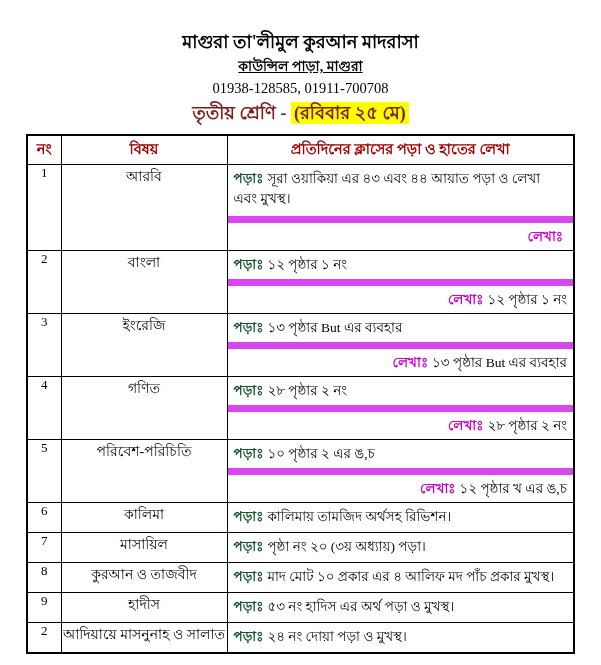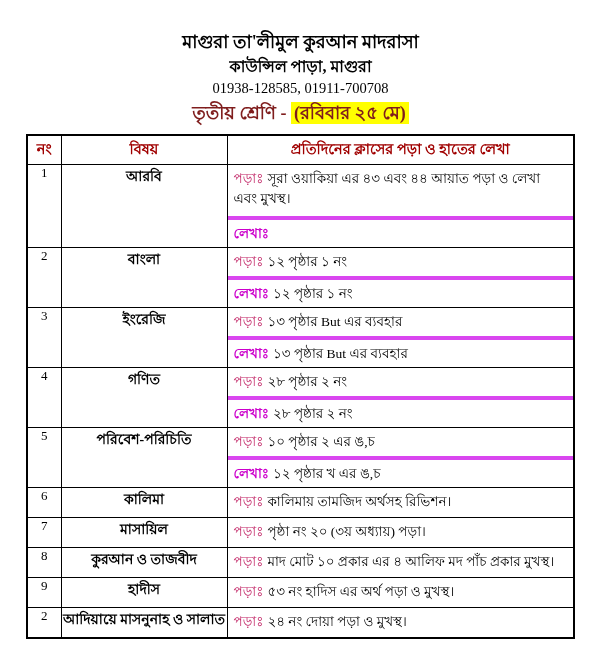--- a/index.html
+++ b/index.html
@@ -22,24 +22,25 @@
   }
   .doc-header {
     text-align: center;
   }
   .school-name {
     font-size: 18px;
     font-weight: bold;
     line-height: 24px;
   }
   .address {
-    font-size: 16px;
+    font-size: 14px;
     font-weight: bold;
     line-height: 19px;
     margin-top: 3px;
+    text-decoration: underline;
   }
   .phones {
     font-size: 14.5px;
     font-weight: normal;
     line-height: 20px;
     margin-top: 2px;
   }
   .class-line {
     font-size: 18px;
     font-weight: bold;
@@ -74,41 +75,42 @@
     vertical-align: middle !important;
     text-align: center;
   }
   td.c-no {
     text-align: center;
     font-size: 13px;
     padding-top: 5px;
   }
   td.c-sub {
     text-align: center;
-    font-weight: bold;
+    font-weight: normal;
     font-size: 14px;
     padding-top: 4px;
   }
   td.c-content {
     font-size: 13.5px;
   }
   .line {
     box-sizing: border-box;
     min-height: 29px;
     padding: 4px 6px 3px 6px;
     line-height: 20px;
   }
   .line + .line {
-    border-top: 4px solid #d946ef;
+    border-top: 7px solid #d946ef;
+    text-align: right;
   }
   .line.tall { min-height: 51px; }
   .line.sub  { min-height: 28px; }
   .plabel {
-    color: #be185d;
-    font-weight: normal;
+    color: #14532d;
+    font-weight: bold;
     padding-right: 4px;
   }
   .llabel {
     color: #CC00CC;
     font-weight: bold;
     padding-right: 4px;
   }
 </style>
 </head>
 <body>

